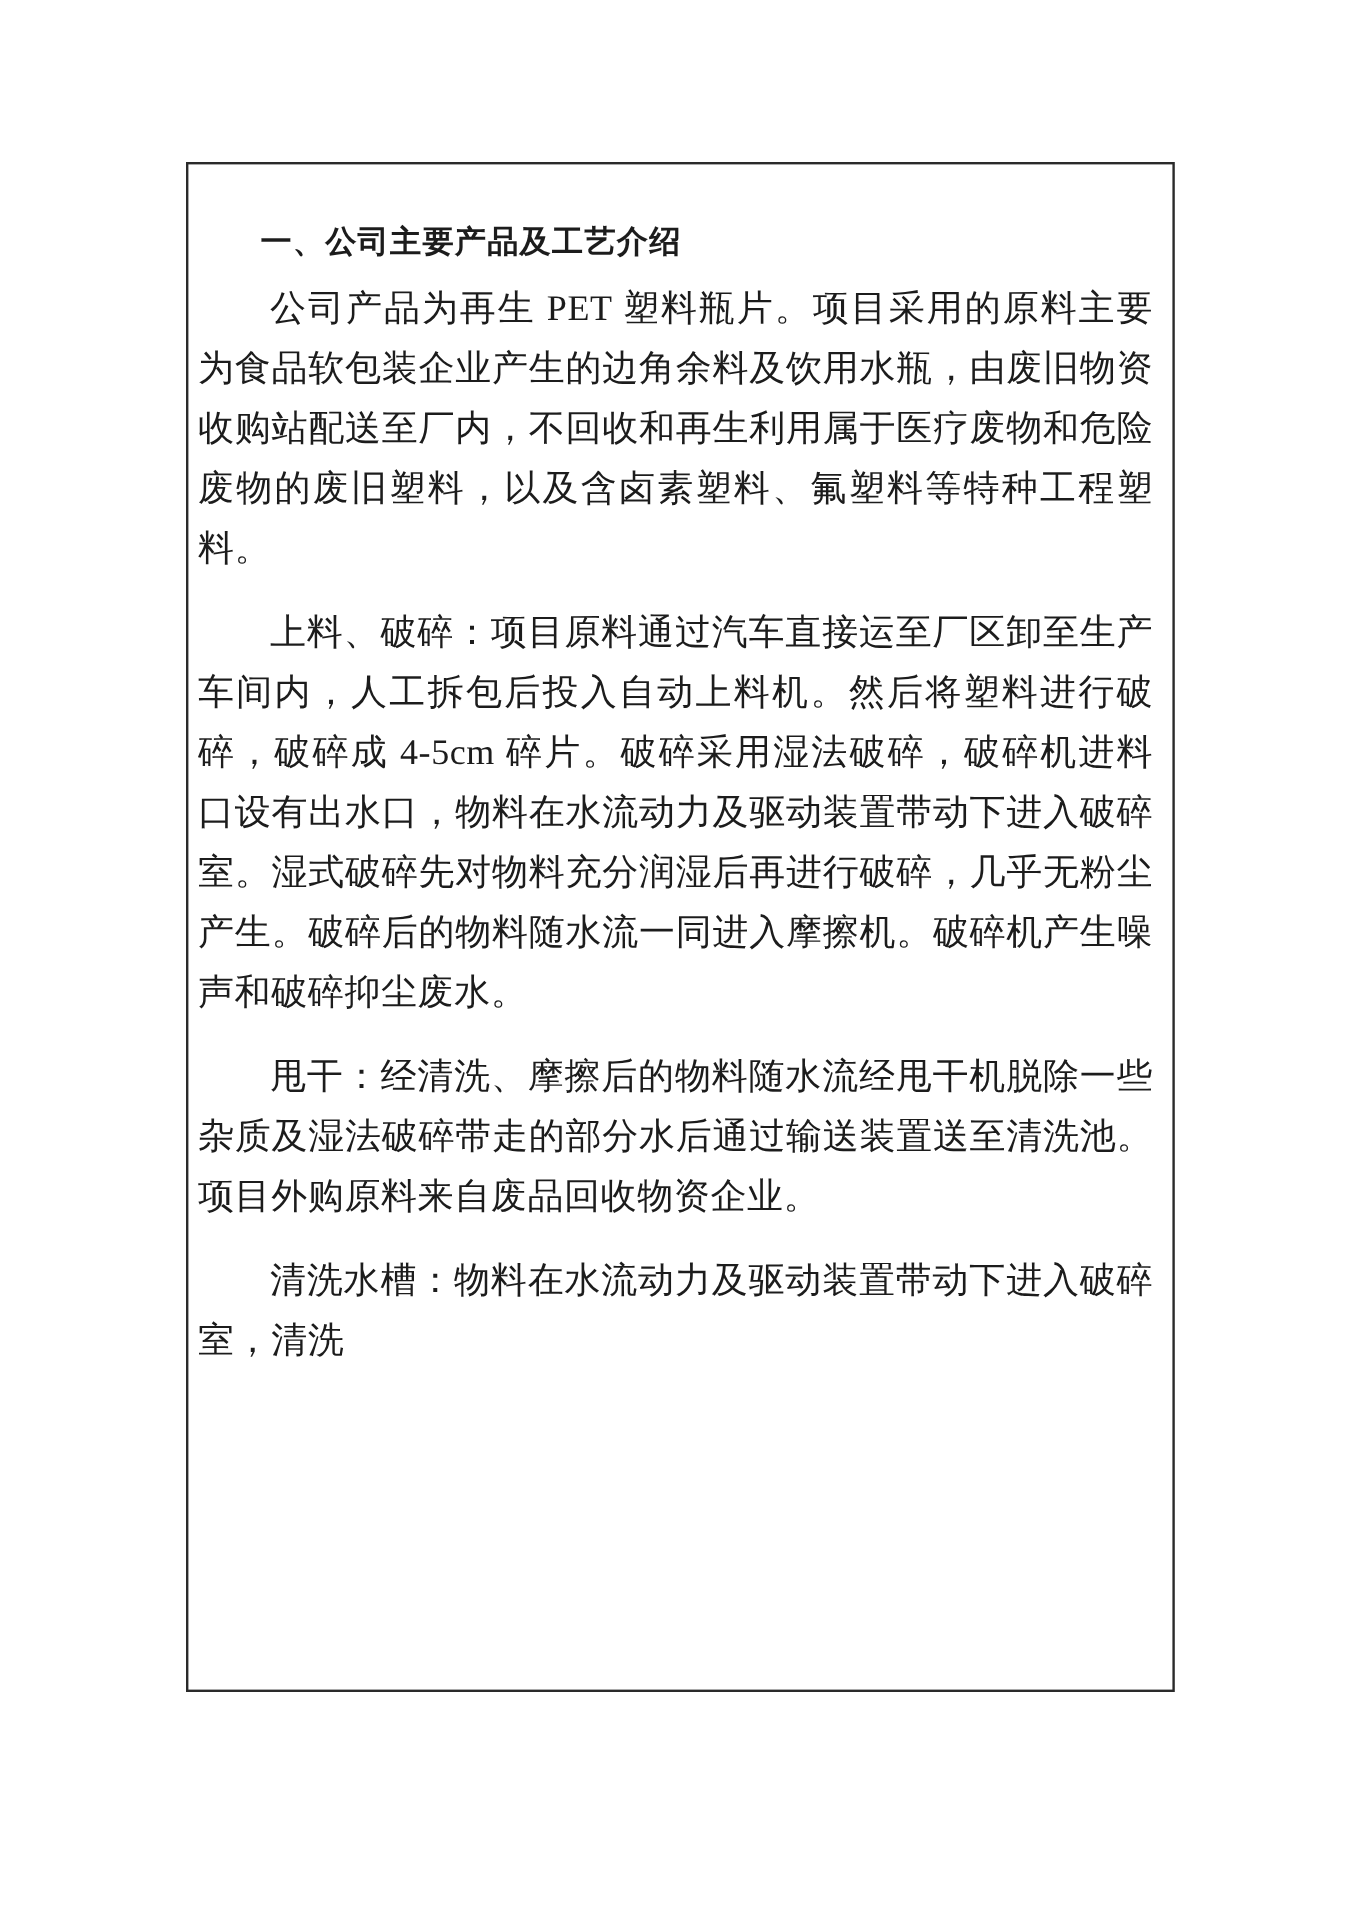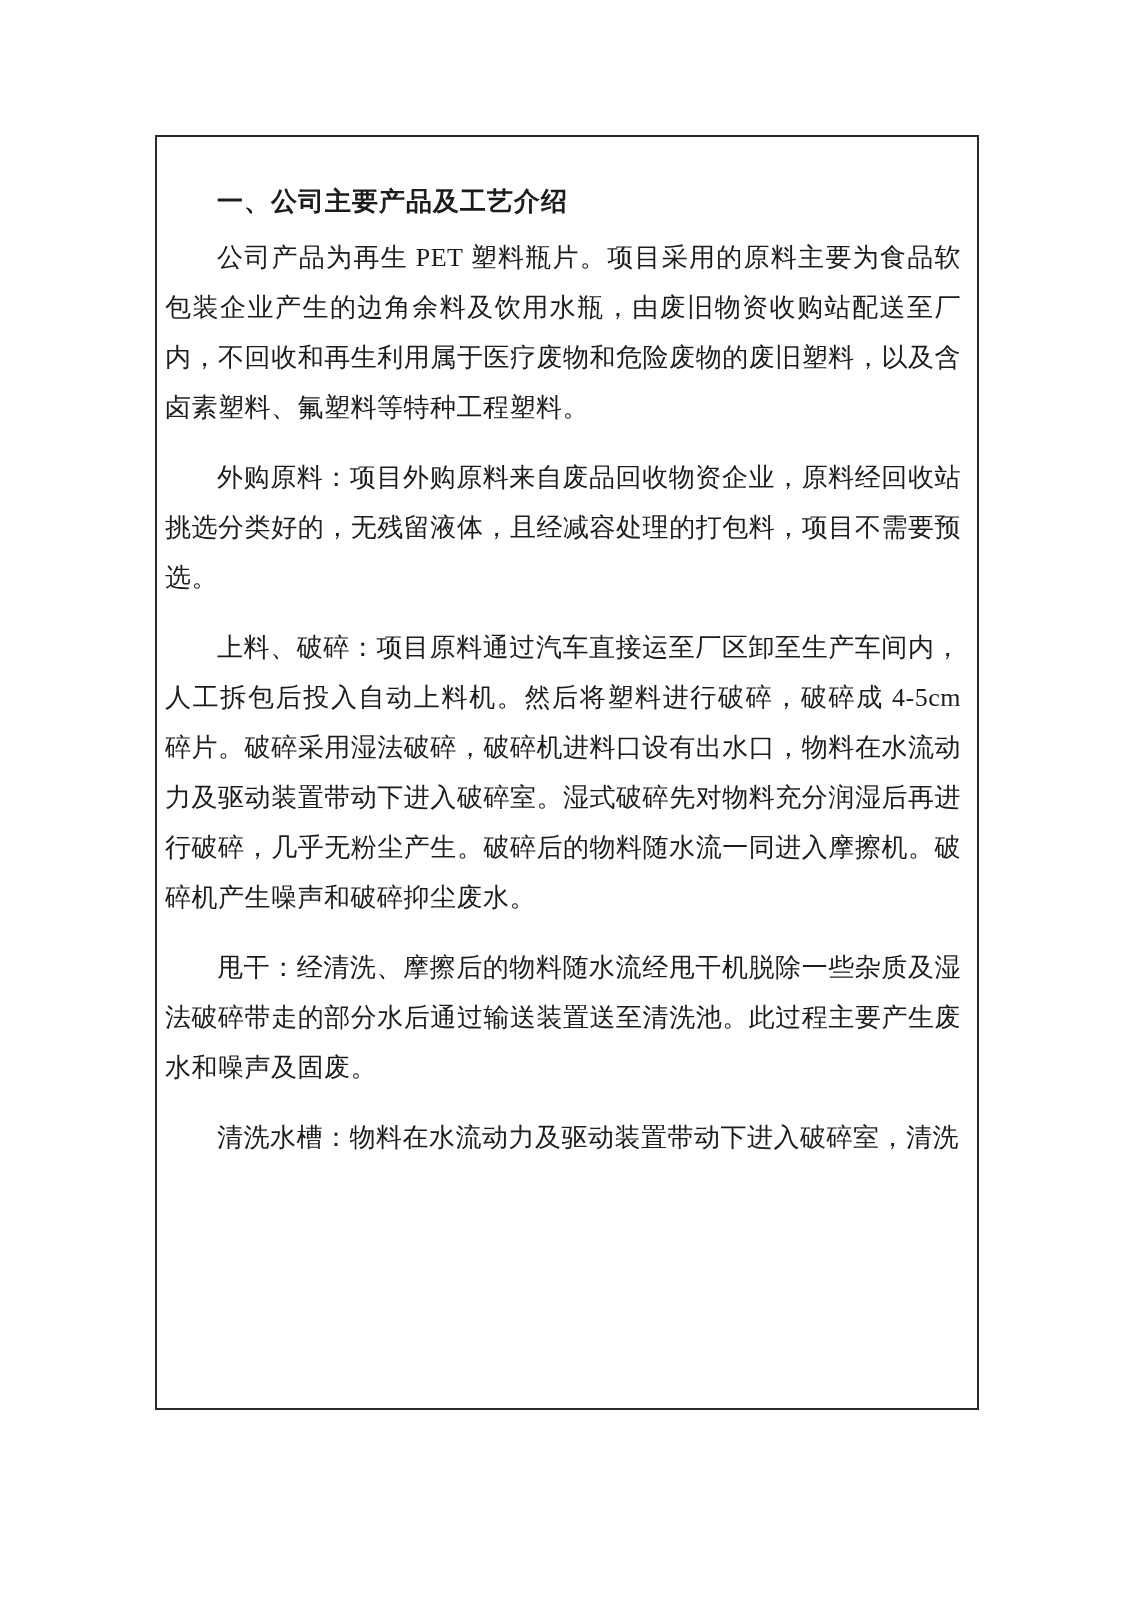--- a/index.html
+++ b/index.html
@@ -30,36 +30,35 @@
   }
   .doc-box h1 {
     font-size: 26px;
     line-height: 50px;
     font-weight: bold;
     margin: 0 0 6px 0;
     text-indent: 2em;
     letter-spacing: 1px;
   }
   .doc-box p {
-    font-size: 26px;
+    font-size: 30px;
     line-height: 50px;
     margin: 0 0 20px 0;
     text-indent: 2em;
     text-align: justify;
     letter-spacing: 0.5px;
   }
   .doc-box p:last-child {
     margin-bottom: 0;
   }
 </style>
 </head>
 <body>
 
 <div class="page">
   <div class="doc-box">
     <h1>一、公司主要产品及工艺介绍</h1>
     <p>公司产品为再生 PET 塑料瓶片。项目采用的原料主要为食品软包装企业产生的边角余料及饮用水瓶，由废旧物资收购站配送至厂内，不回收和再生利用属于医疗废物和危险废物的废旧塑料，以及含卤素塑料、氟塑料等特种工程塑料。</p>
-    <p>外购原料：项目外购原料来自废品回收物资企业，原料经回收站挑选分类好的，无残留液体，且经减容处理的打包料，项目不需要预选。</p>
     <p>上料、破碎：项目原料通过汽车直接运至厂区卸至生产车间内，人工拆包后投入自动上料机。然后将塑料进行破碎，破碎成 4-5cm 碎片。破碎采用湿法破碎，破碎机进料口设有出水口，物料在水流动力及驱动装置带动下进入破碎室。湿式破碎先对物料充分润湿后再进行破碎，几乎无粉尘产生。破碎后的物料随水流一同进入摩擦机。破碎机产生噪声和破碎抑尘废水。</p>
-    <p>甩干：经清洗、摩擦后的物料随水流经甩干机脱除一些杂质及湿法破碎带走的部分水后通过输送装置送至清洗池。此过程主要产生废水和噪声及固废。</p>
+    <p>甩干：经清洗、摩擦后的物料随水流经甩干机脱除一些杂质及湿法破碎带走的部分水后通过输送装置送至清洗池。项目外购原料来自废品回收物资企业。</p>
     <p>清洗水槽：物料在水流动力及驱动装置带动下进入破碎室，清洗</p>
   </div>
 </div>
 
 </body></html>

